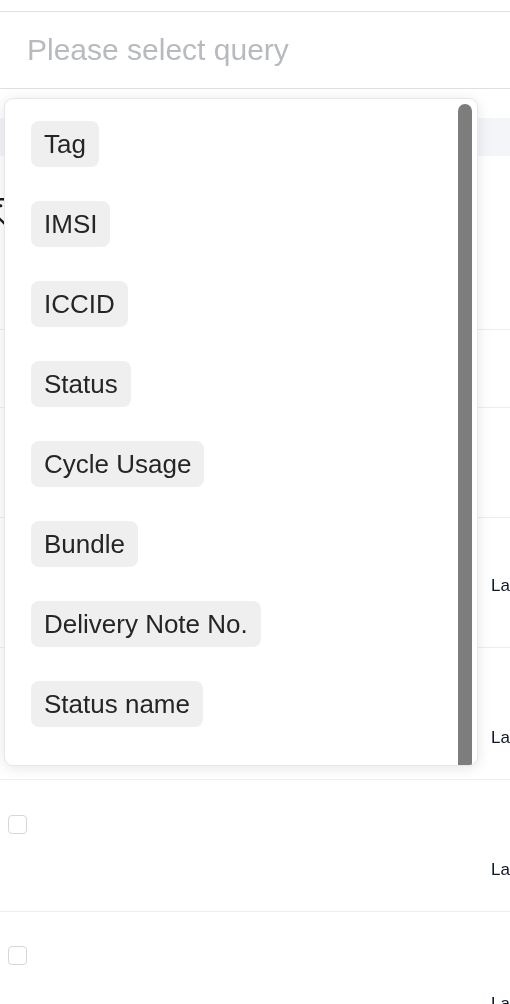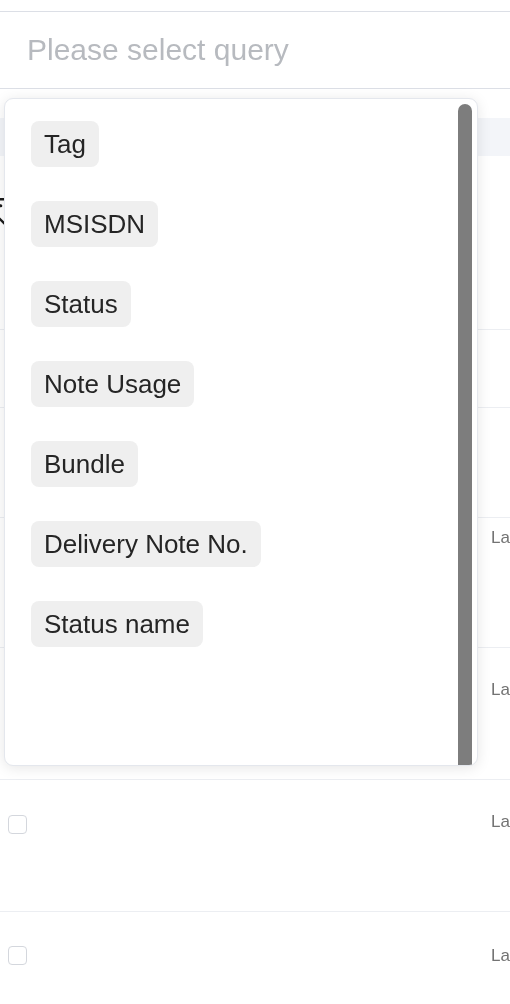--- a/index.html
+++ b/index.html
@@ -57,25 +57,26 @@
     top: 195px;
     width: 34px;
     height: 34px;
     color: #1b1b1b;
   }
   .tag-icon-cell svg { display: block; }
 
   .row-red-text {
     position: absolute;
     right: 0px;
-    color: #737373;
+    color: #0f172a;
     font-size: 17px;
     line-height: 20px;
     white-space: nowrap;
     letter-spacing: 0.1px;
+    margin-top: 48px;
   }
 
   
   #query-select {
     position: absolute;
     left: 0;
     top: 11px;
     width: 510px;
     height: 78px;
     background: #ffffff;
@@ -200,27 +201,30 @@
 <div id="query-select">
   <span class="placeholder">Please select query</span>
 </div>
 
 <div id="dropdown-panel">
   <div id="option-list">
       <div class="option-item">
         <span class="option-chip">Tag</span>
       </div>
       <div class="option-item">
-        <span class="option-chip">MSISDN</span>
+        <span class="option-chip">IMSI</span>
+      </div>
+      <div class="option-item">
+        <span class="option-chip">ICCID</span>
       </div>
       <div class="option-item">
         <span class="option-chip">Status</span>
       </div>
       <div class="option-item">
-        <span class="option-chip">Note Usage</span>
+        <span class="option-chip">Cycle Usage</span>
       </div>
       <div class="option-item">
         <span class="option-chip">Bundle</span>
       </div>
       <div class="option-item">
         <span class="option-chip">Delivery Note No.</span>
       </div>
       <div class="option-item">
         <span class="option-chip">Status name</span>
       </div>

